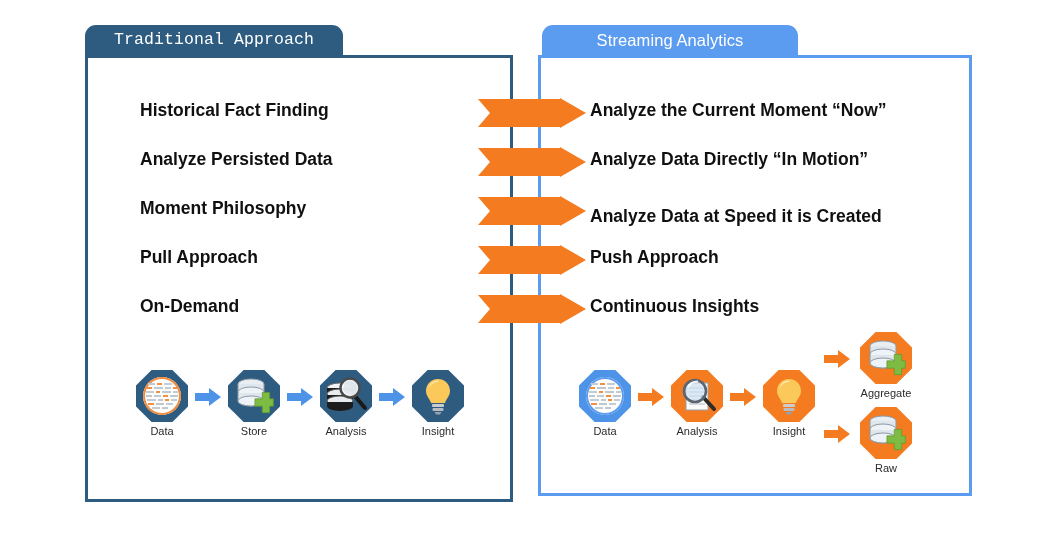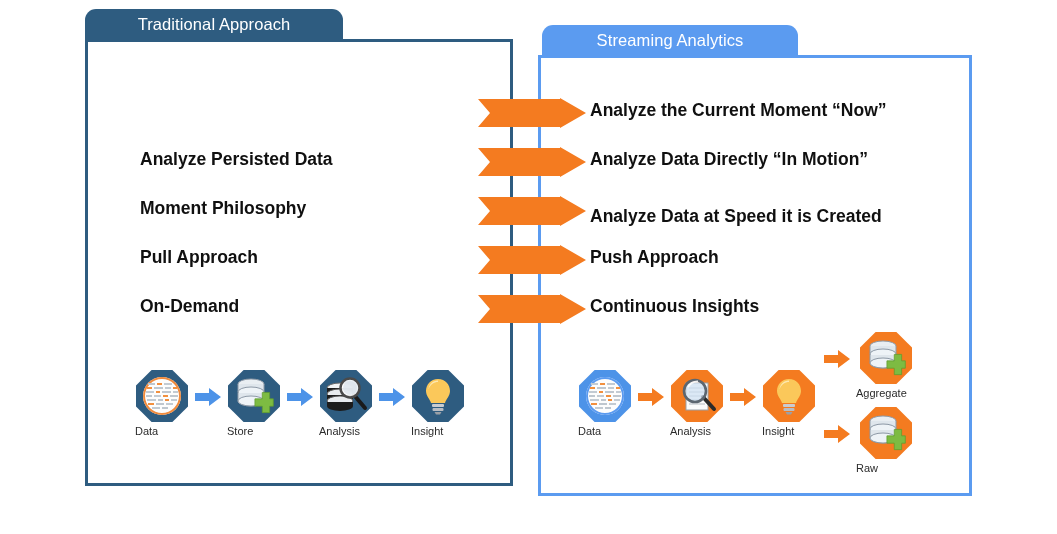--- a/index.html
+++ b/index.html
@@ -59,21 +59,21 @@
   .mid-arrow{
     position:absolute;
     left:478px;
     width:108px;
     height:30px;
   }
   .mid-arrow svg{display:block;width:100%;height:100%;}
 
   
   .flow{position:absolute;}
-  .node{position:absolute;}
+  .node{position:absolute;text-align:center;}
   .oct{
     position:relative;
     width:52px;height:52px;
     margin:0 auto;
     clip-path:polygon(30% 0,70% 0,100% 30%,100% 70%,70% 100%,30% 100%,0 70%,0 30%);
   }
   .oct.blue{background:#2E5C80;}
   .oct.lblue{background:#4D93E8;}
   .oct.orange{background:#F47B20;}
   .oct-inner{
@@ -102,34 +102,35 @@
   }
   .disc.b{box-shadow:inset 0 0 0 2px #f08a3c;}
   .disc.c{box-shadow:inset 0 0 0 2px #5B9BF0;}
   .disc svg{display:block;}
 </style>
 </head>
 <body>
 
 <div id="canvas">
 
-  <div class="panel" id="panel-left" style="left:85px;top:9px;width:428px;height:477px;">
+  <div class="panel" id="panel-left" style="left:85px;top:25px;width:428px;height:477px;font-family:Liberation Mono, monospace;">
     <div class="panel-tab" id="tab-left" style="left:0px;top:0px;width:258px;height:32px;">
       <span>Traditional Approach</span>
     </div>
     <div class="panel-body" style="left:0px;top:30px;width:428px;height:447px;"></div>
   </div>
 
   <div class="panel" id="panel-right" style="left:538px;top:25px;width:434px;height:471px;">
     <div class="panel-tab" id="tab-right" style="left:4px;top:0px;width:256px;height:32px;">
       <span>Streaming Analytics</span>
     </div>
     <div class="panel-body" style="left:0px;top:30px;width:434px;height:441px;"></div>
   </div>
 
+  <div class="rowlabel left-label" style="top:102px;">Historical Fact Finding</div>
   <div class="rowlabel left-label" style="top:151px;">Analyze Persisted Data</div>
   <div class="rowlabel left-label" style="top:200px;">Moment Philosophy</div>
   <div class="rowlabel left-label" style="top:249px;">Pull Approach</div>
   <div class="rowlabel left-label" style="top:298px;">On-Demand</div>
 
   <div class="rowlabel right-label" style="top:102px;">Analyze the Current Moment “Now”</div>
   <div class="rowlabel right-label" style="top:151px;text-align:center;">Analyze Data Directly “In Motion”</div>
   <div class="rowlabel right-label" style="top:208px;">Analyze Data at Speed it is Created</div>
   <div class="rowlabel right-label" style="top:249px;">Push Approach</div>
   <div class="rowlabel right-label" style="top:298px;">Continuous Insights</div>

